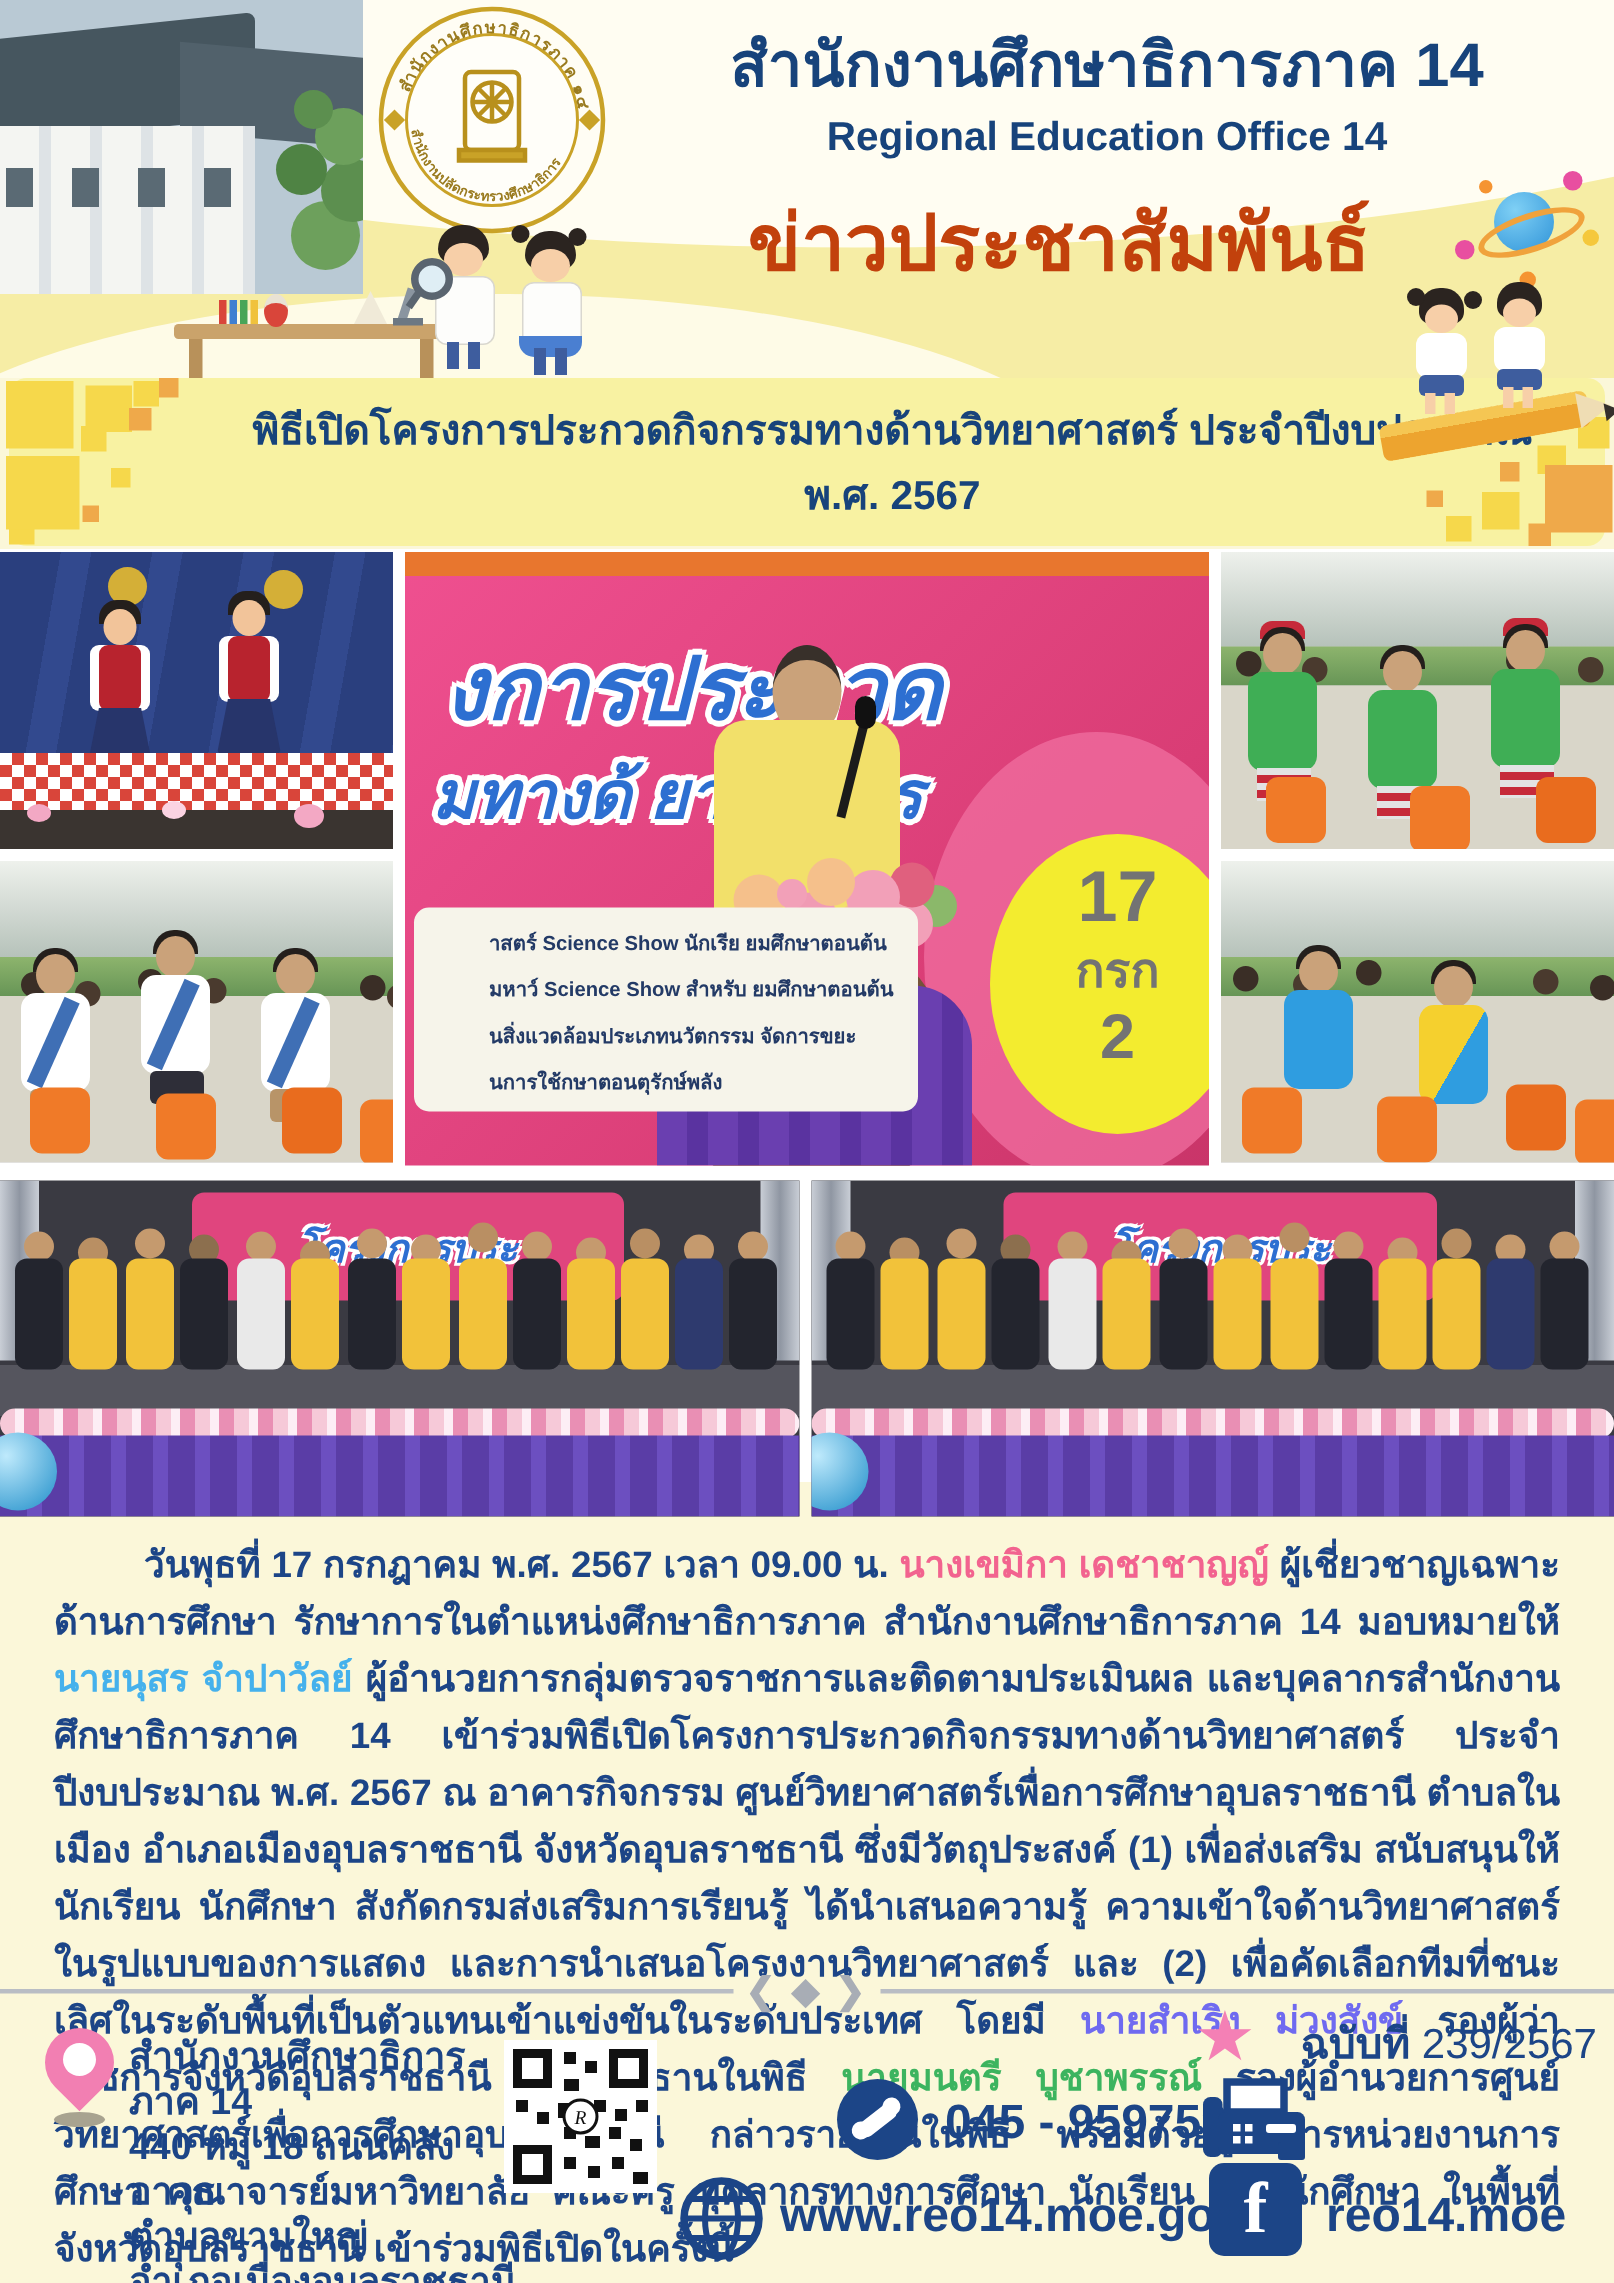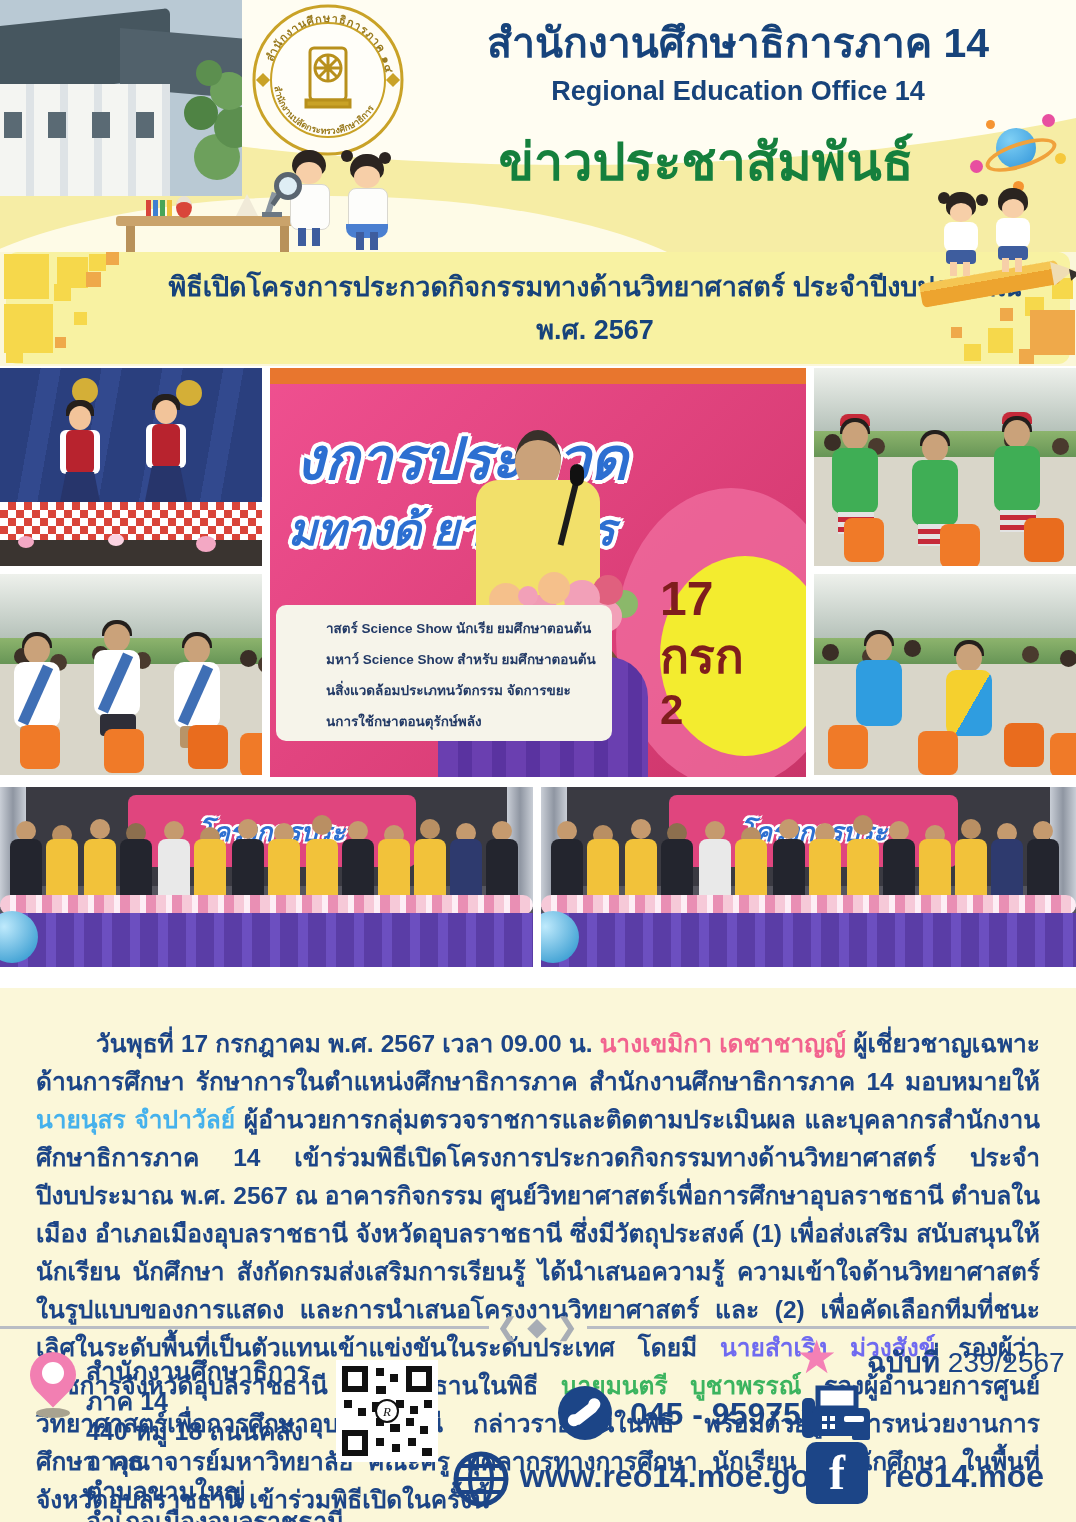--- a/index.html
+++ b/index.html
@@ -8,21 +8,21 @@
 
   
   #header{position:absolute;top:0;left:0;width:1076px;height:252px;background:#f6eda5;overflow:hidden;}
   .wave-top{position:absolute;top:-265px;left:-240px;width:1620px;height:430px;border-radius:50%;background:#fffdf2;}
   .wave-mid{position:absolute;top:196px;left:-80px;width:820px;height:260px;border-radius:50%;background:#fffdf2;opacity:.85;}
   .hdr-title-th{position:absolute;top:10px;left:406px;width:664px;text-align:center;
     font-size:41px;font-weight:800;color:#17437b;}
   .hdr-title-en{position:absolute;top:76px;left:406px;width:664px;text-align:center;
     font-size:27px;font-weight:700;color:#17437b;}
   .hdr-news{position:absolute;top:120px;left:396px;width:620px;text-align:center;
-    font-size:52px;font-weight:800;color:#15803d;}
+    font-size:52px;font-weight:800;color:#c2410c;}
 
   
   #building{position:absolute;top:0;left:0;width:242px;height:196px;background:#b9c9d4;overflow:hidden;}
   .roof1{position:absolute;top:18px;left:-20px;width:190px;height:70px;background:#46565f;transform:skewY(-6deg);border-radius:6px;}
   .roof2{position:absolute;top:34px;left:120px;width:140px;height:60px;background:#51616b;transform:skewY(5deg);}
   .facade{position:absolute;top:84px;left:0;width:170px;height:112px;
     background:repeating-linear-gradient(90deg,#f4f5f2 0 26px,#dee3e6 26px 34px);}
   .win-row{position:absolute;top:112px;left:4px;width:160px;height:26px;
     background:repeating-linear-gradient(90deg,#5a6a74 0 18px,transparent 18px 44px);}
   .b-trees{position:absolute;top:60px;left:196px;width:26px;height:26px;border-radius:50%;background:#5c8f4f;
@@ -129,41 +129,41 @@
   #p5{top:208px;left:814px;width:262px;height:201px;}
 
   
   #p3{top:2px;left:270px;width:536px;height:409px;background:linear-gradient(135deg,#ef5090,#d93d75 70%,#c93569);}
   #p3 .topstrip{position:absolute;top:0;left:0;width:100%;height:16px;background:#e8762e;}
   .bub{position:absolute;font-weight:800;font-style:italic;color:#2d6fd1;white-space:nowrap;
     text-shadow:-3px -3px 0 #fff,3px -3px 0 #fff,-3px 3px 0 #fff,3px 3px 0 #fff,0 -4px 0 #fff,0 4px 0 #fff,-4px 0 0 #fff,4px 0 0 #fff;}
   .bub-navy{color:#20337a;}
   .bub-yel{color:#f5e13a;text-shadow:-3px -3px 0 #20337a,3px -3px 0 #20337a,-3px 3px 0 #20337a,3px 3px 0 #20337a;}
   #p3 .datecircle{position:absolute;top:188px;right:-24px;width:170px;height:200px;border-radius:50%;background:#f3ec2f;
-    color:#7f1d1d;font-weight:800;padding-top:14px;box-sizing:border-box;}
+    color:#737373;font-weight:800;text-align:center;padding-top:14px;box-sizing:border-box;}
   #p3 .datecircle div{line-height:1.2;}
   #p3 .pinkcirc{position:absolute;top:120px;right:-40px;width:230px;height:300px;border-radius:50%;background:#f06fa0;opacity:.75;}
   #p3 .man-head{position:absolute;top:62px;left:245px;width:46px;height:52px;border-radius:50%;background:#caa27a;border-top:10px solid #38302a;}
   #p3 .man-body{position:absolute;top:112px;left:206px;width:124px;height:130px;border-radius:22px 22px 0 0;background:#f2e06a;}
   #p3 .mic{position:absolute;top:108px;left:296px;width:6px;height:70px;background:#1b1b1b;transform:rotate(14deg);}
   #p3 .michead{position:absolute;top:96px;left:300px;width:14px;height:22px;border-radius:7px;background:#111;}
   #p3 .flowers{position:absolute;top:218px;left:248px;width:20px;height:20px;border-radius:50%;background:#f2a0b8;
     box-shadow:26px -8px 0 6px #f5c08b,54px 2px 0 8px #f2a0b8,80px -6px 0 5px #e0607e,-22px 4px 0 7px #f5c08b,
     12px 18px 0 9px #f09bb4,46px 22px 0 7px #f5c08b,78px 20px 0 6px #f2a0b8,-16px 26px 0 5px #8bb86a,96px 8px 0 4px #8bb86a;}
   #p3 .podium{position:absolute;top:268px;left:228px;width:108px;height:60px;background:#7a4a26;}
   #p3 .ball{position:absolute;top:250px;left:178px;width:186px;height:186px;border-radius:50%;
     background:radial-gradient(circle at 35% 28%,#d6b896,#8a6446 45%,#4a2f20 80%);}
   #p3 .cloth{position:absolute;bottom:0;left:168px;width:210px;height:120px;border-radius:40px 40px 0 0;
     background:repeating-linear-gradient(90deg,#6a3fb0 0 20px,#5a33a0 20px 34px);}
   #p3 .board{position:absolute;left:6px;bottom:36px;width:336px;height:136px;border-radius:10px;background:#f6f4ea;
     color:#233a66;font-size:13.5px;font-weight:700;line-height:2.3;padding:8px 10px;box-sizing:border-box;}
   #p3 .board div{white-space:nowrap;overflow:hidden;margin-left:40px;}
 
   
-  .gphoto{top:421px;height:180px;background:linear-gradient(180deg,#3a3a42 0 55%,#55555e 55% 70%,#3a3a42 70%);}
+  .gphoto{top:421px;height:224px;background:linear-gradient(180deg,#3a3a42 0 55%,#55555e 55% 70%,#3a3a42 70%);}
   #p6{left:0;width:533px;}
   #p7{left:541px;width:535px;}
   .gp-banner{position:absolute;top:8px;left:24%;width:54%;height:72px;border-radius:8px;background:#e0457e;
     display:flex;align-items:center;justify-content:center;}
   .gp-banner span{font-size:26px;font-weight:800;font-style:italic;color:#2d6fd1;
     text-shadow:-2px -2px 0 #fff,2px -2px 0 #fff,-2px 2px 0 #fff,2px 2px 0 #fff;}
   .gp-curtain{position:absolute;top:0;width:26px;height:120px;background:linear-gradient(90deg,#c9ced6,#8f96a2,#c9ced6);}
   .gp-heads{position:absolute;top:34px;left:16px;width:20px;height:20px;border-radius:50%;background:#c59a6e;
     box-shadow:36px 4px #b98f63,74px -2px #c59a6e,110px 2px #8c6f4e,148px 0 #c59a6e,184px 6px #b98f63,222px -2px #c59a6e,
     258px 2px #c59a6e,296px -6px #b98f63,332px 0 #c59a6e,368px 4px #c59a6e,404px -2px #b98f63,440px 2px #c59a6e,476px 0 #c59a6e;}
@@ -367,21 +367,21 @@
     </div>
 
     <div class="photo" id="p3">
       <div class="topstrip"></div>
       <div class="pinkcirc"></div>
       <div class="bub" style="top:44px;left:26px;font-size:58px">งการประกวด</div>
       <div class="bub" style="top:126px;left:18px;font-size:44px">มทางด้   ยาศาสตร</div>
       <div class="bub bub-yel" style="top:252px;left:30px;font-size:34px">เพื่อการศึกษ        ธานี</div>
       <div class="datecircle">
         <div style="font-size:48px">17</div>
-        <div style="font-size:48px">กรก</div>
+        <div style="font-size:32px">กรก</div>
         <div style="font-size:42px">2</div>
       </div>
       <div class="man-head"></div>
       <div class="man-body"></div>
       <div class="mic"></div>
       <div class="michead"></div>
       <div class="podium"></div>
       <div class="flowers"></div>
       <div class="ball"></div>
 

